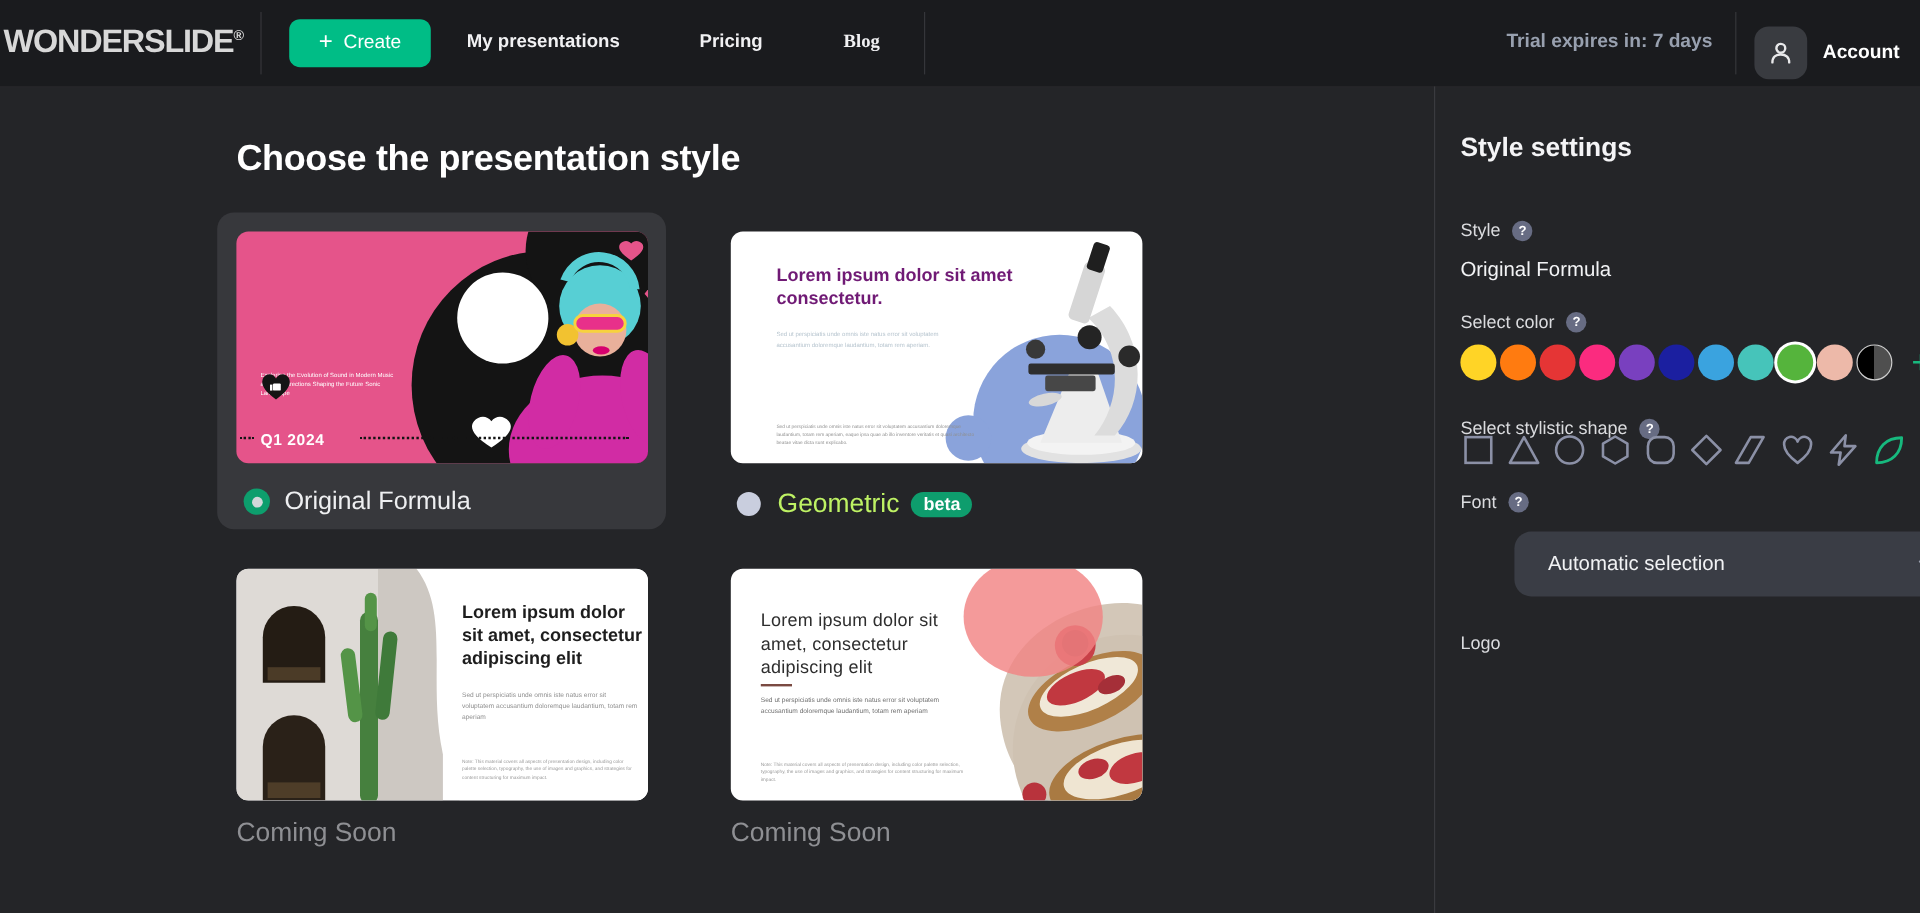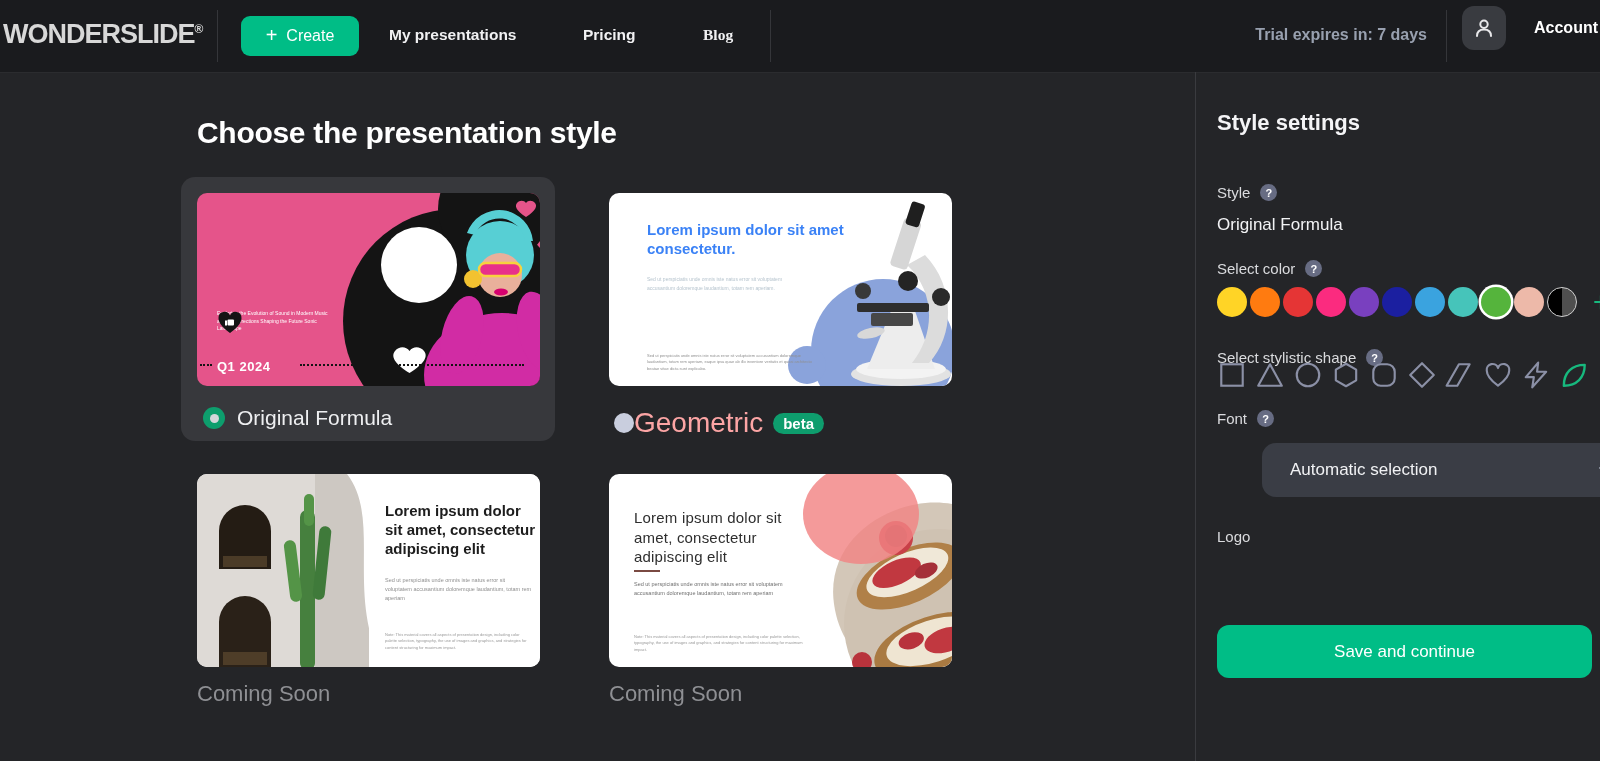--- a/index.html
+++ b/index.html
@@ -9,51 +9,51 @@
   
   .nav{position:absolute;left:0;top:0;width:1600px;height:72px;background:#1a1b1e;border-bottom:1px solid #2b2c2f;}
   .logo{position:absolute;left:3px;top:19px;font-size:27px;font-weight:800;letter-spacing:-1px;color:#d8d8d8;cursor:pointer;}
   .logo sup{font-size:12px;font-weight:700;letter-spacing:0;}
   .vdiv{position:absolute;top:10px;width:1px;height:52px;background:#35363a;}
   .create-btn{position:absolute;left:241px;top:16px;width:118px;height:40px;border:none;border-radius:9px;
       background:#00bd86;color:#fff;font-size:16px;font-weight:500;display:flex;align-items:center;justify-content:center;gap:9px;cursor:pointer;font-family:inherit;}
   .create-btn .plus{font-size:20px;font-weight:400;line-height:1;margin-top:-2px;}
   .nav-link{position:absolute;top:26px;font-size:15.5px;font-weight:700;color:#f1f1f3;cursor:pointer;}
   .trial{position:absolute;right:173px;top:26px;font-size:16px;font-weight:600;color:#98a0af;}
-  .account{position:absolute;left:1462px;top:6px;display:flex;align-items:center;gap:28px;cursor:pointer;}
+  .account{position:absolute;left:1462px;top:22px;display:flex;align-items:center;gap:13px;cursor:pointer;}
   .account-box{width:44px;height:44px;border-radius:12px;background:#393b40;display:flex;align-items:center;justify-content:center;}
   .account-label{font-size:16px;font-weight:700;color:#fff;}
 
   
   .h1{position:absolute;left:197px;top:116px;font-size:30px;font-weight:800;color:#fff;letter-spacing:-.3px;}
   .card-selected{position:absolute;left:181px;top:177px;width:374px;height:264px;background:#37383c;border-radius:14px;cursor:pointer;}
   .slide{position:absolute;width:343px;height:193px;border-radius:10px;overflow:hidden;background:#fff;cursor:pointer;}
   .slide svg{position:absolute;left:0;top:0;}
   .s1{left:197px;top:193px;background:#e5548a;}
   .s2{left:609px;top:193px;}
   .s3{left:197px;top:474px;}
   .s4{left:609px;top:474px;}
 
   .radio-row{position:absolute;display:flex;align-items:center;}
   .radio-on{width:22px;height:22px;border-radius:50%;background:#0d9e6d;position:relative;cursor:pointer;flex:none;}
   .radio-on::after{content:"";position:absolute;left:6.5px;top:6.5px;width:9px;height:9px;border-radius:50%;background:#d3d7da;}
   .radio-off{width:20px;height:20px;border-radius:50%;background:#c9cede;cursor:pointer;flex:none;}
   .opt-label-on{margin-left:12px;font-size:21px;color:#eeeff1;}
-  .opt-label-off{font-size:28px;color:#fca5a5;}
+  .opt-label-off{margin-left:14px;font-size:22px;color:#bef264;}
   .beta{margin-left:10px;height:21px;line-height:21px;padding:0 10px;border-radius:11px;background:#0e9d6d;color:#fff;font-size:15px;font-weight:600;}
   .coming{position:absolute;font-size:22px;color:#8e8f93;}
 
   
   .sl-t1{position:absolute;left:20px;top:16px;width:168px;font-size:16px;line-height:1.17;font-weight:800;color:#fff;letter-spacing:.1px;}
   .sl-subrow{position:absolute;left:20px;top:117px;display:flex;gap:8px;align-items:flex-start;}
   .sl-sub{width:120px;font-size:5px;line-height:1.5;color:#fff;}
   .sl-q1{position:absolute;left:20px;bottom:12px;font-size:13px;font-weight:800;color:#fff;letter-spacing:.5px;}
   .dotline{position:absolute;left:103px;right:16px;bottom:20px;border-top:2.5px dotted #141414;}
   .dotline2{position:absolute;left:3px;width:12px;bottom:20px;border-top:2.5px dotted #141414;}
-  .g-t1{position:absolute;left:38px;top:28px;width:205px;font-size:15px;line-height:1.25;font-weight:800;color:#3b82f6;}
+  .g-t1{position:absolute;left:38px;top:28px;width:205px;font-size:15px;line-height:1.25;font-weight:800;color:#701a75;}
   .g-body{position:absolute;left:38px;top:82px;width:150px;font-size:5px;line-height:1.7;color:#b6c4ce;}
   .g-note{position:absolute;left:38px;bottom:14px;width:165px;font-size:4px;line-height:1.6;color:#8f8f8f;}
   .c-t1{position:absolute;left:188px;top:28px;width:152px;font-size:15px;line-height:1.25;font-weight:800;color:#1d1d1d;}
   .c-body{position:absolute;left:188px;top:102px;width:148px;font-size:5.5px;line-height:1.6;color:#8f8f8f;}
   .c-note{position:absolute;left:188px;bottom:16px;width:145px;font-size:4px;line-height:1.6;color:#999;}
   .f-t1{position:absolute;left:25px;top:34px;width:178px;font-size:15px;line-height:1.3;font-weight:400;color:#2e2e2e;letter-spacing:.2px;}
   .f-div{position:absolute;left:25px;top:96px;width:26px;height:2px;background:#7a4a42;}
   .f-body{position:absolute;left:25px;top:106px;width:165px;font-size:5.5px;line-height:1.6;color:#6f6f6f;}
   .f-note{position:absolute;left:25px;bottom:14px;width:172px;font-size:4px;line-height:1.6;color:#999;}
 
@@ -294,15 +294,14 @@
   </div>
   <div class="dropdown" style="top:443px;height:54px;margin-left:45px;">
     <span>Automatic selection</span>
     <span class="chev"></span>
   </div>
 
   <div class="side-label" style="top:528px;">
     <span>Logo</span>
   </div>
 
-  <button class="save-btn">Save and continue</button>
 
 </div>
 
 </body></html>

